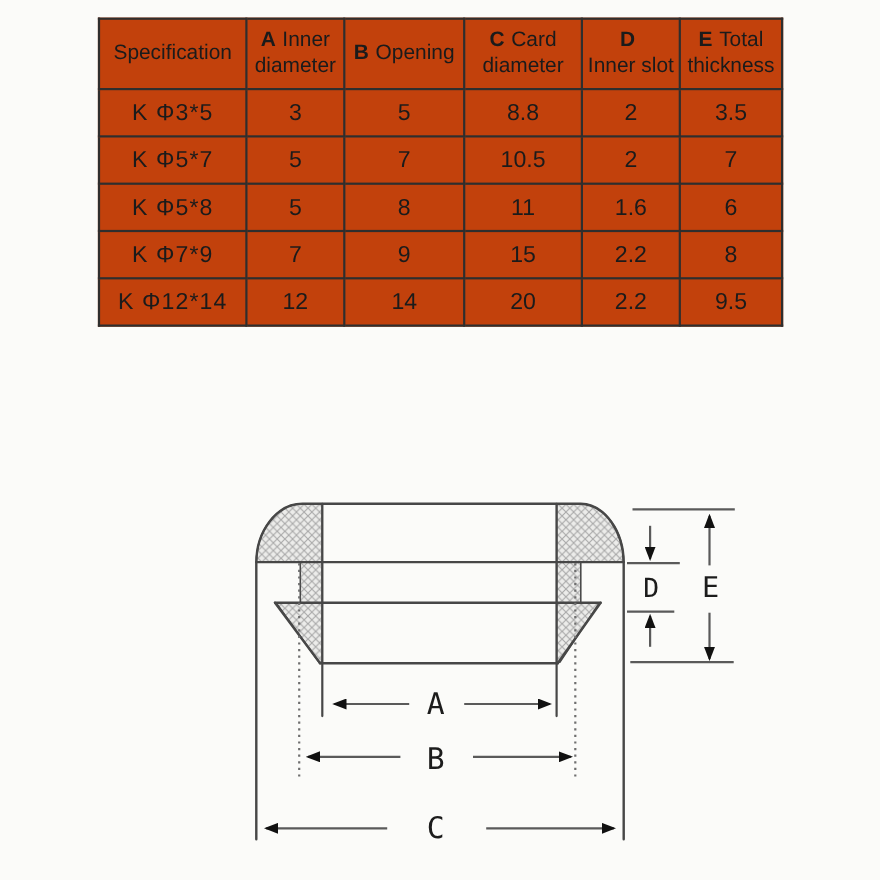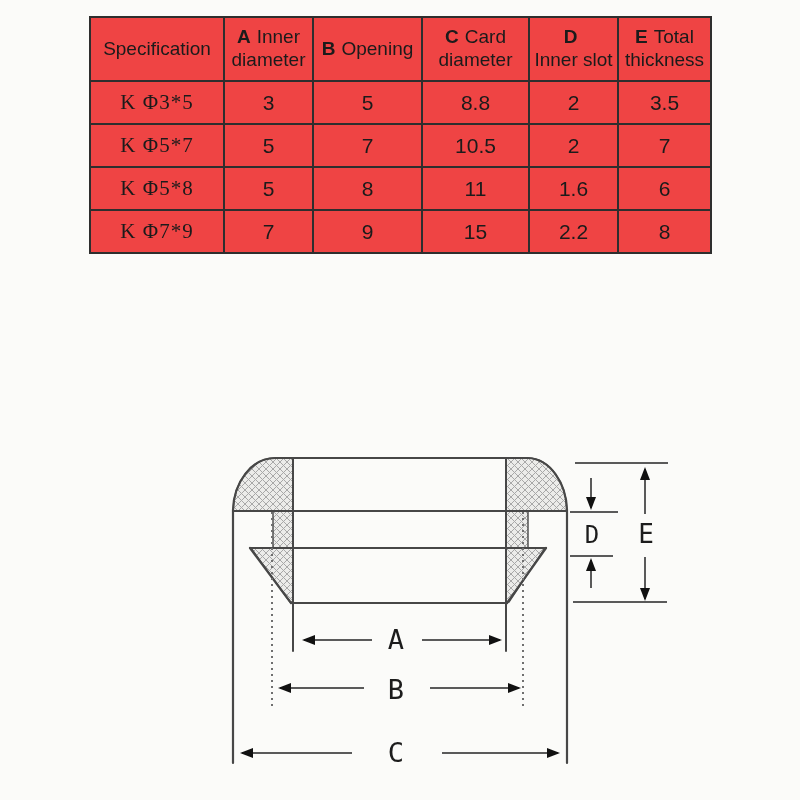--- a/index.html
+++ b/index.html
@@ -8,41 +8,41 @@
     width:800px;height:800px;
     background:#fbfbf9;
     font-family:"Liberation Sans", sans-serif;
     overflow:hidden;
   }
   table.spec{
     position:absolute;left:89px;top:16px;
     width:621px;
     border-collapse:collapse;
     table-layout:fixed;
-    background:#ef4444;
+    background:#c2410c;
   }
   table.spec th, table.spec td{
     border:2px solid #2e2e2e;
     text-align:center;
     vertical-align:middle;
     padding:0;
     color:#1b1b1b;
   }
   table.spec th{
     height:62px;
     font-size:19px;
     font-weight:normal;
     line-height:1.2;
   }
   table.spec td{
     height:41px;
     font-size:21px;
   }
   td.spec-cell{
-    font-family:Liberation Serif, serif;
+    font-family:Liberation Sans, sans-serif;
     font-size:19px;
     letter-spacing:1px;
   }
   .hline{display:flex;justify-content:center;gap:6px;}
   .hline b{font-weight:bold;}
   .hline b:empty{display:none;}
   .hline2:empty{display:none;}
   svg text{
     font-family:"DejaVu Sans Mono", monospace;
     fill:#1c1c1c;
@@ -133,20 +133,28 @@
           <td>6</td>
         </tr>
         <tr>
           <td class="spec-cell">K Φ7*9</td>
           <td>7</td>
           <td>9</td>
           <td>15</td>
           <td>2.2</td>
           <td>8</td>
         </tr>
+        <tr>
+          <td class="spec-cell">K Φ12*14</td>
+          <td>12</td>
+          <td>14</td>
+          <td>20</td>
+          <td>2.2</td>
+          <td>9.5</td>
+        </tr>
       </tbody>
   </table>
 
   <svg style="position:absolute;left:0;top:450px;" width="800" height="350" viewBox="0 450 800 350">
     <defs>
       <pattern id="xhatch" patternUnits="userSpaceOnUse" width="7" height="7">
         <rect width="7" height="7" fill="#ececea"></rect>
         <path d="M0 0 L7 7 M7 0 L0 7" stroke="#a8a8a8" stroke-width="1"></path>
       </pattern>
       <marker id="arr" markerWidth="13" markerHeight="10" refX="11" refY="5" orient="auto" markerUnits="userSpaceOnUse">

